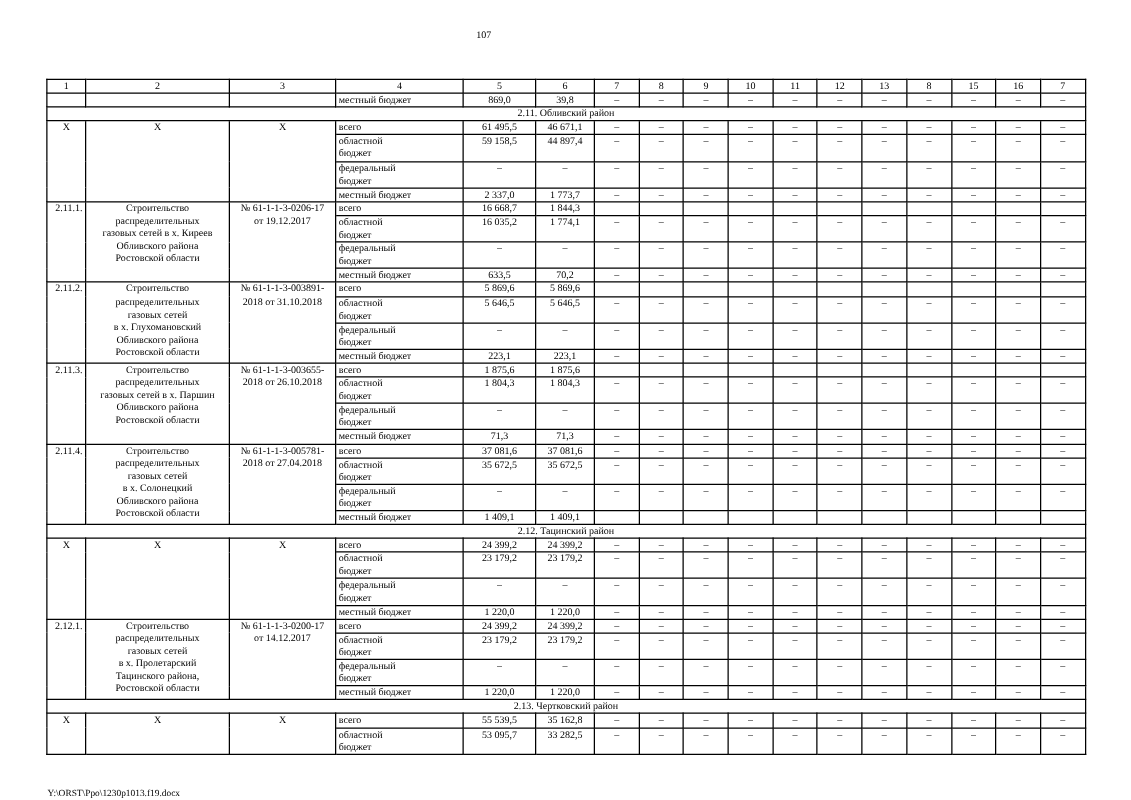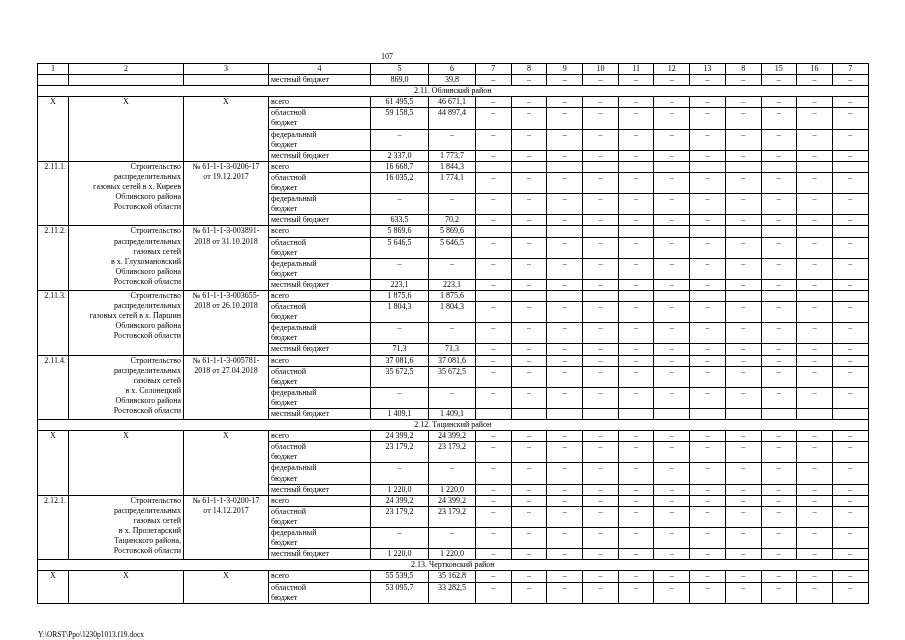--- a/index.html
+++ b/index.html
@@ -3,38 +3,38 @@
 <meta charset="utf-8">
 <style>
   html,body{margin:0;padding:0;}
   body{
     width:905px;height:640px;background:#ffffff;position:relative;
     font-family:"Liberation Serif","DejaVu Serif",serif;color:#000;
     -webkit-font-smoothing:antialiased;
   }
   .page-number{
     position:absolute;top:23px;left:0;width:774px;
-    text-align:center;font-size:8px;line-height:10px;margin-top:29px;
+    text-align:center;font-size:8px;line-height:10px;
   }
   table.budget{
     position:absolute;left:37px;top:63px;width:831px;
     border-collapse:collapse;table-layout:fixed;
     font-size:8px;line-height:10.1px;
   }
   table.budget td{
     border:1px solid #000;
     padding:0 2px;
     vertical-align:top;
     overflow:hidden;
     word-wrap:normal;
   }
   td.hdr{text-align:center;}
   td.section-cell{text-align:center;}
   td.cell-num{text-align:right;}
-  td.cell-name{text-align:right;white-space:pre-line;}
+  td.cell-name{text-align:center;white-space:pre-line;}
   td.cell-exp{text-align:center;white-space:pre-line;}
   td.cell-label{text-align:left;white-space:pre-line;}
   td.cell-val{text-align:center;}
   td.cell-tail{text-align:center;}
   td.xc{text-align:center;}
   td.tk{border-right-width:2px;}
   .footer-path{
     position:absolute;left:38px;top:630px;
     font-size:7.5px;line-height:10px;
   }

